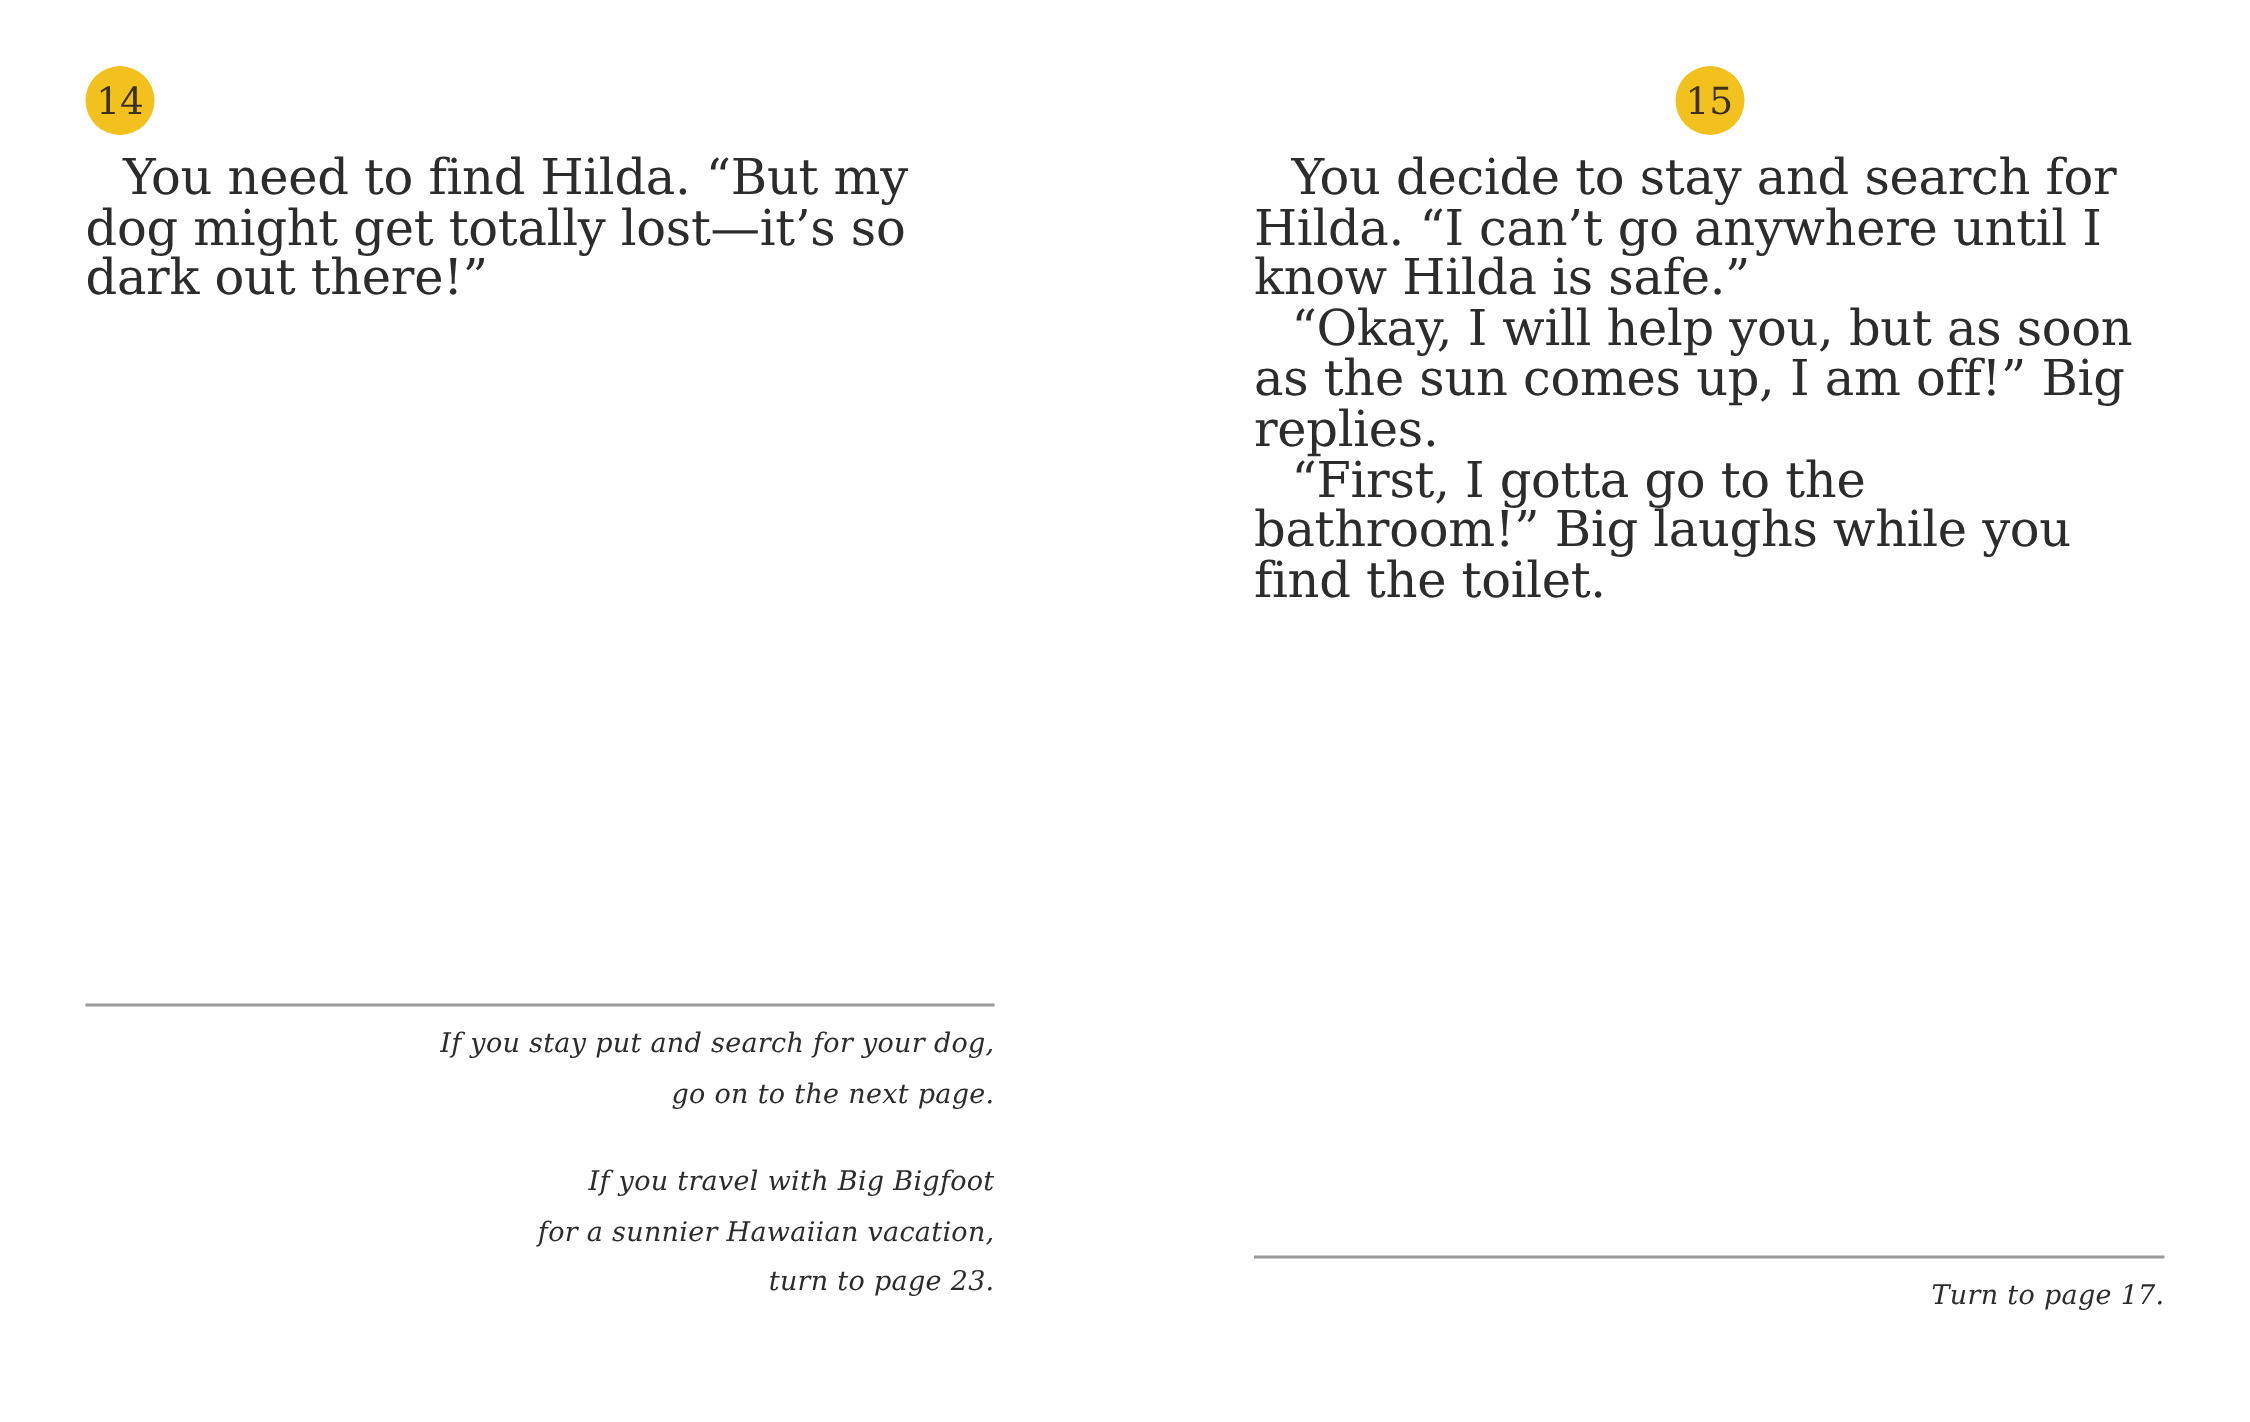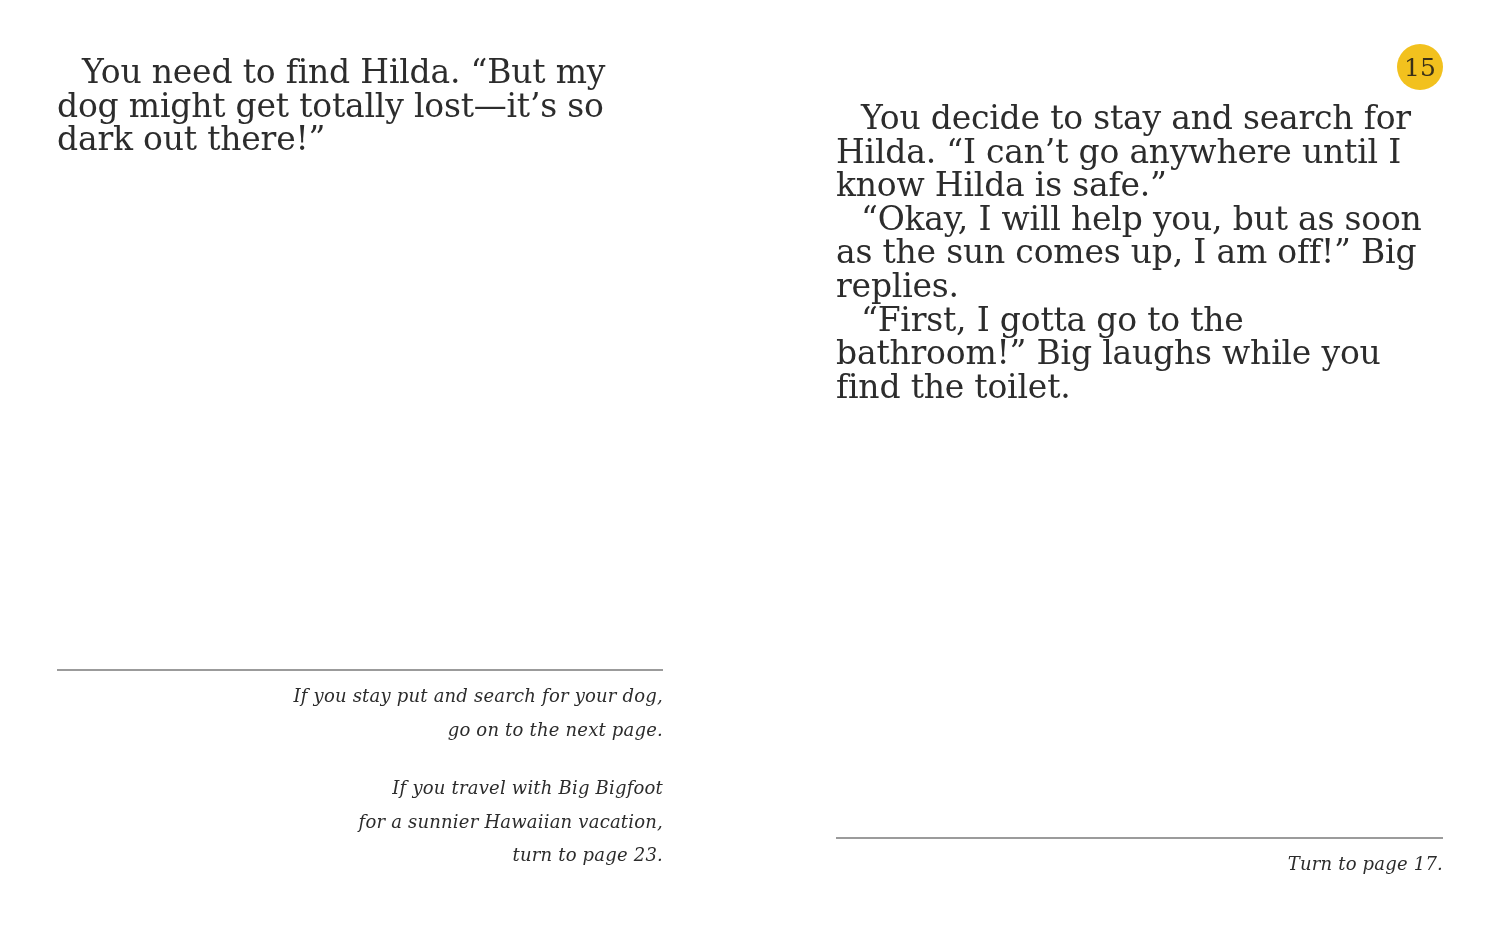--- a/index.html
+++ b/index.html
@@ -17,21 +17,21 @@
     overflow: hidden;
   }
   .page-content {
     position: absolute;
     top: 44px;
   }
   .page-content.left  { left: 57px;  width: 606px; }
   .page-content.right { left: 836px; width: 607px; }
 
   .badge-row { display: flex; }
-  .badge-row.align-right { justify-content: flex-end; }
+  .badge-row.align-right { justify-content: center; }
   .page-badge {
     width: 46px;
     height: 46px;
     border-radius: 50%;
     display: flex;
     align-items: center;
     justify-content: center;
     font-size: 25px;
     line-height: 1;
     color: #3a3118;
@@ -64,20 +64,23 @@
     white-space: pre-line;
   }
   .choice + .choice { margin-top: 25px; padding-top: 0; }
 </style>
 </head>
 <body>
 
 <div class="spread">
 
   <div class="page-content left">
+    <div class="badge-row">
+      <div class="page-badge" style="background:#F2C11E;">14</div>
+    </div>
     <div class="body-text">
       <p>You need to find Hilda. “But my dog might get totally lost—it’s so dark out there!”</p>
     </div>
   </div>
 
   <div class="choices left">
     <p class="choice">If you stay put and search for your dog,
 go on to the next page.</p>
     <p class="choice">If you travel with Big Bigfoot
 for a sunnier Hawaiian vacation,

